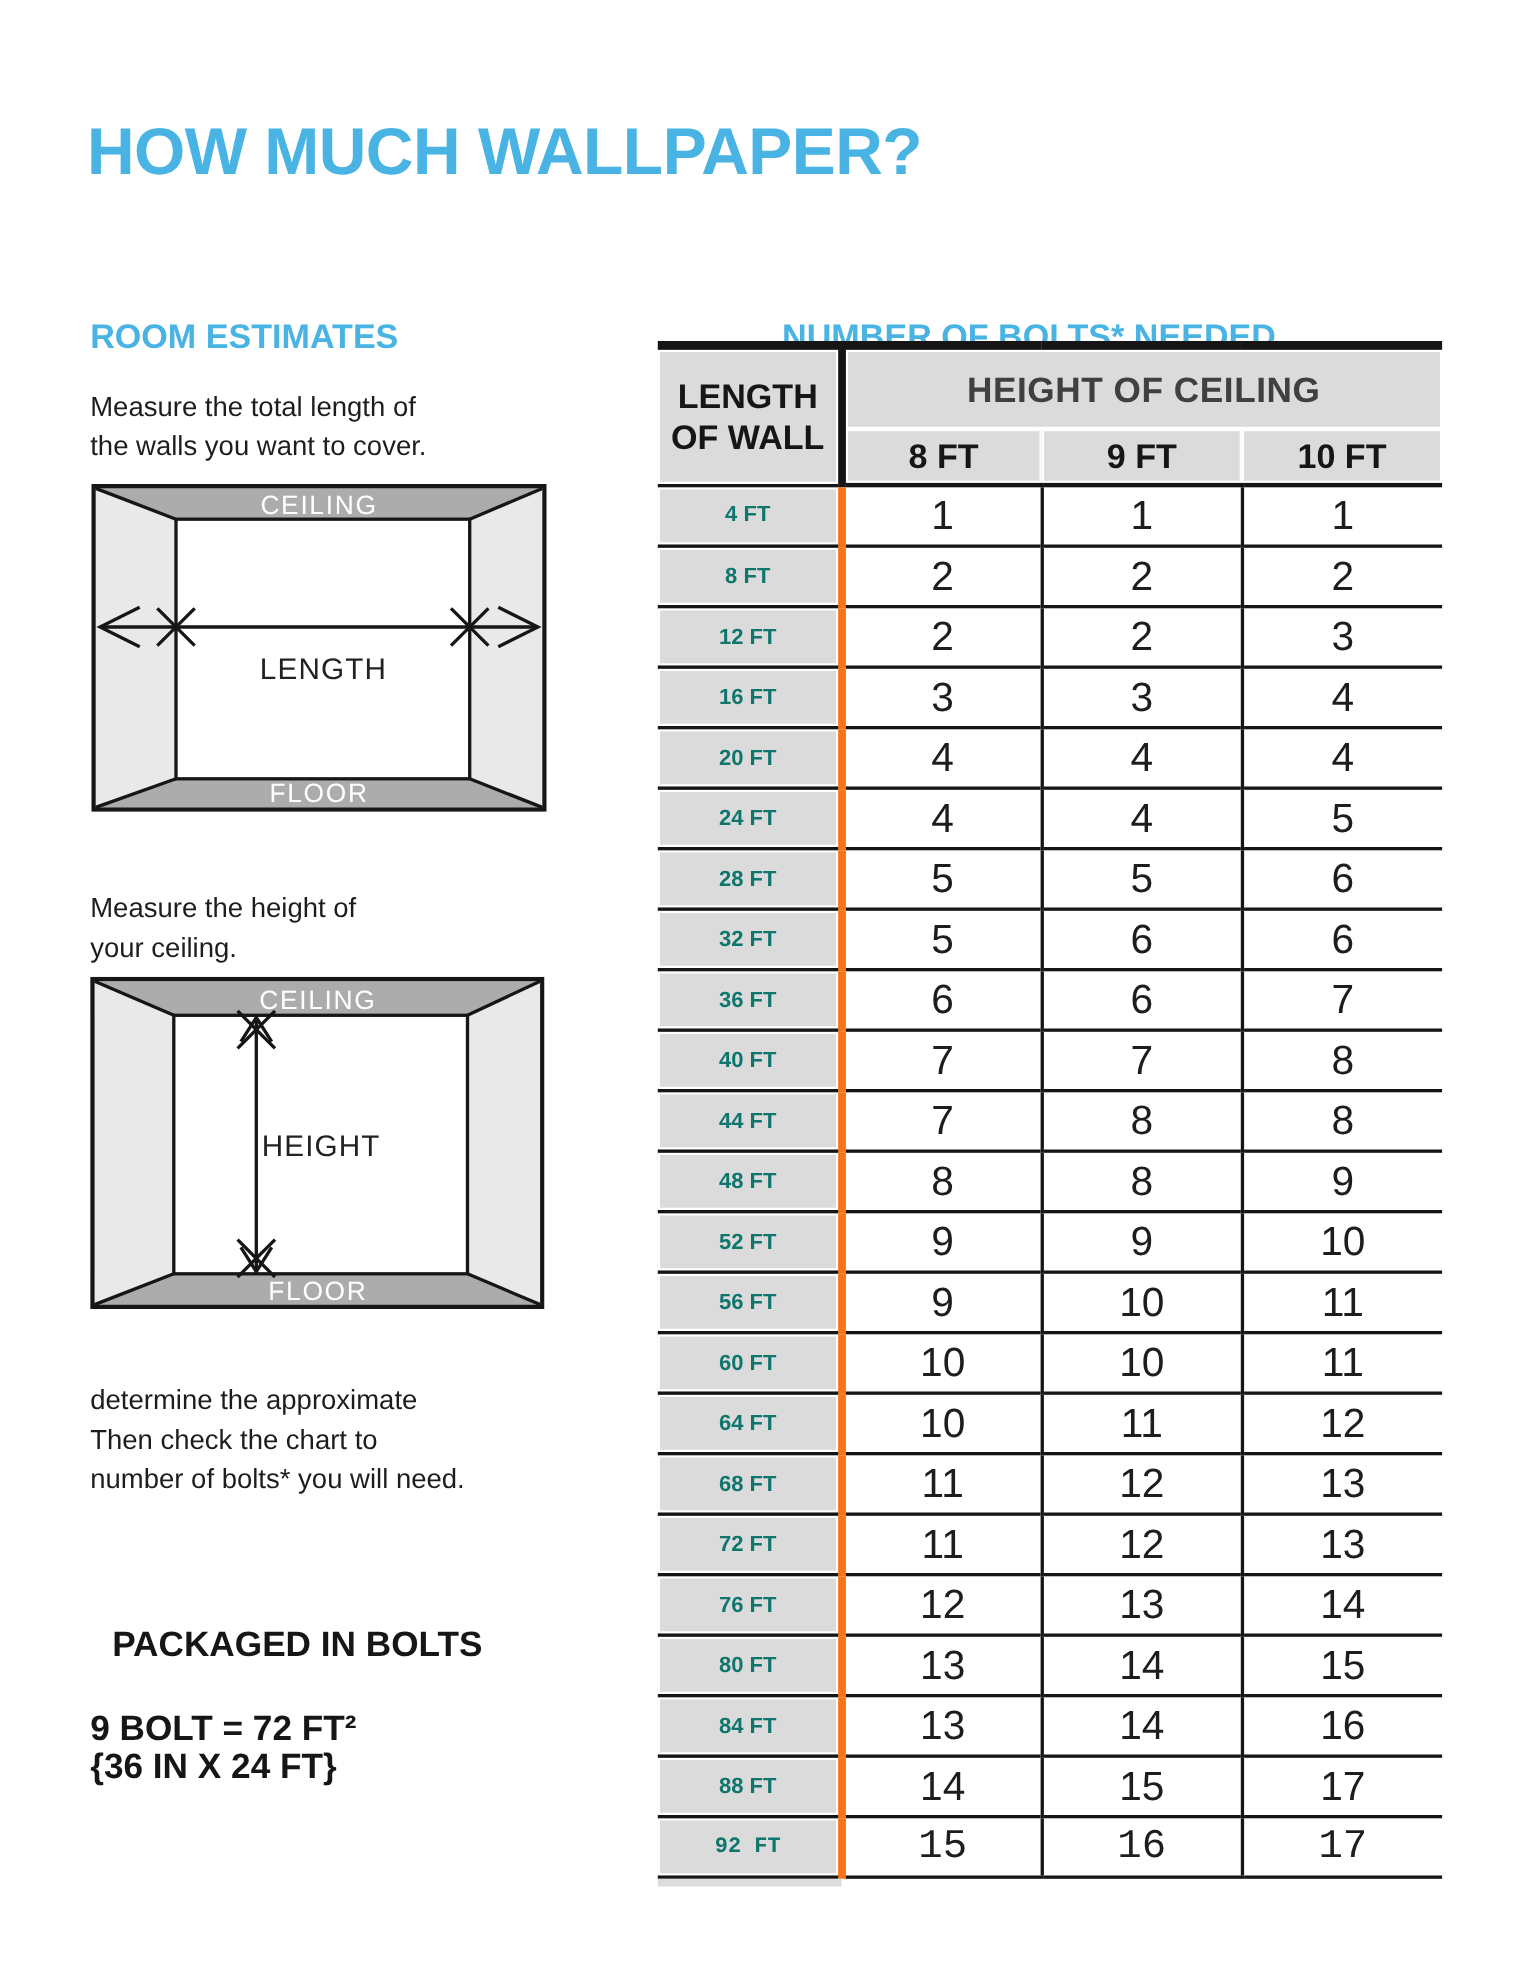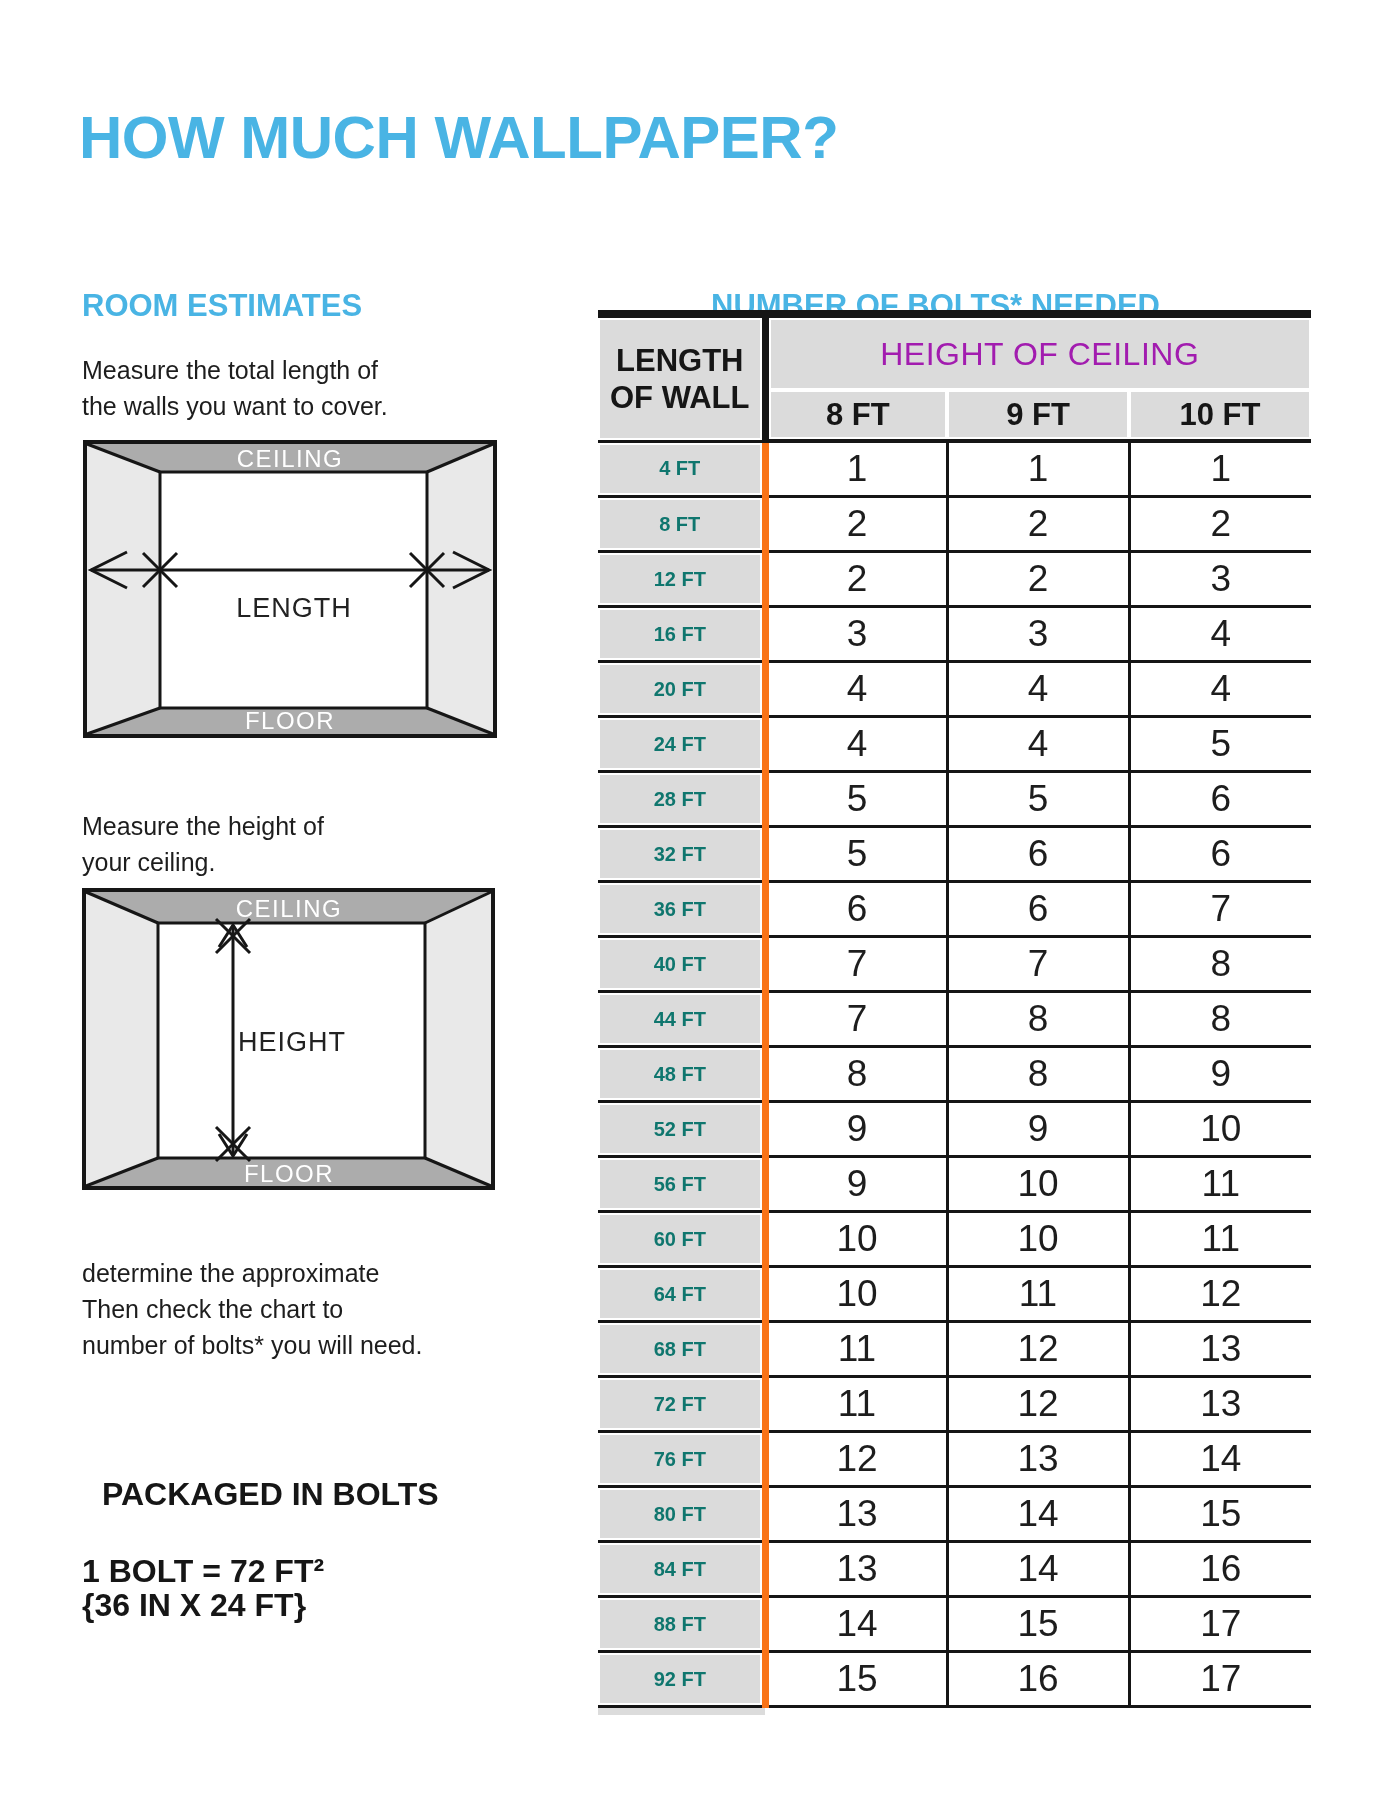--- a/index.html
+++ b/index.html
@@ -43,30 +43,30 @@
     border-collapse:collapse; table-layout:fixed;
     border-top:8px solid #151515; width:713px;
   }
   table.bolts th, table.bolts td { padding:0; text-align:center; vertical-align:middle; }
   .gray { background:#dbdbdb; box-shadow:inset 0 0 0 2px #ffffff; }
   th.corner-head {
     border-right:7px solid #151515; font-size:31px; font-weight:bold;
     line-height:37px; color:#161616;
   }
   tr.grouphead th { height:72px; }
-  th.group-head { font-size:32px; font-weight:normal; color:#a21caf; letter-spacing:0.5px; }
+  th.group-head { font-size:32px; font-weight:bold; color:#404040; letter-spacing:0.5px; }
   tr.subhead th { height:49px; border-bottom:4px solid #151515; font-size:31px; font-weight:bold; color:#161616; }
   tr.drow { }
   tr.drow th, tr.drow td { height:52px; border-top:3px solid #151515; }
   tr.drow th {
     border-right:7px solid #f97316; font-size:20px; font-weight:bold; color:#0f766e;
   }
   tr.drow td { font-size:37px; font-weight:normal; color:#1d1d1d; }
   tr.drow td + td { border-left:3px solid #151515; }
-  tr.drow:last-child th, tr.drow:last-child td { border-bottom:3px solid #151515; }
+  tr.drow:last-child th, tr.drow:last-child td { border-bottom:3px solid #151515;font-family:Liberation Mono, monospace; }
   .col-shadow { width:167px; height:7px; background:#dcdcdc; }
 </style>
 </head>
 <body>
 
 <h1 class="abs page-title">HOW MUCH WALLPAPER?</h1>
 
 <h2 id="room-heading" class="abs section-heading">ROOM ESTIMATES</h2>
 <h2 id="bolts-heading" class="abs section-heading">NUMBER OF BOLTS* NEEDED</h2>
 
@@ -134,21 +134,21 @@
   <span class="line">determine the approximate</span>
   <span class="line">Then check the chart to</span>
   <span class="line">number of bolts* you will need.</span>
 </p>
 
 <p id="footnote" class="abs note">
   <span class="line line2">PACKAGED IN BOLTS</span>
 </p>
 
 <p id="boltinfo" class="abs note">
-  <span class="line">1 BOLT = 72 FT²</span>
+  <span class="line">9 BOLT = 72 FT²</span>
   <span class="line">{36 IN X 24 FT}</span>
 </p>
 
 <div id="table-wrap" class="abs">
 <table class="bolts">
   <colgroup>
         <col style="width:167px">
         <col style="width:182px">
         <col style="width:182px">
         <col style="width:182px">

